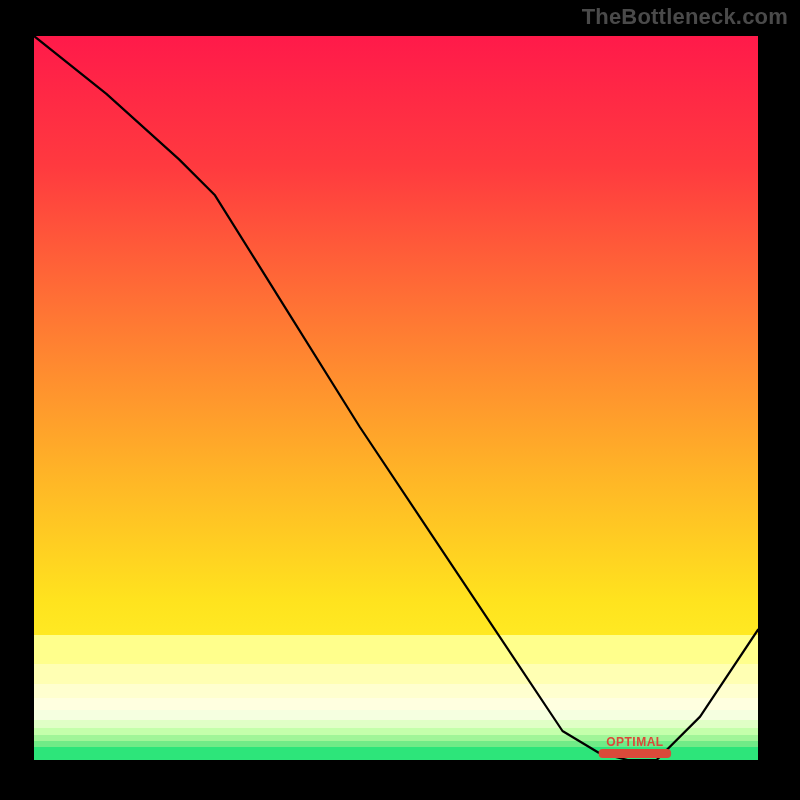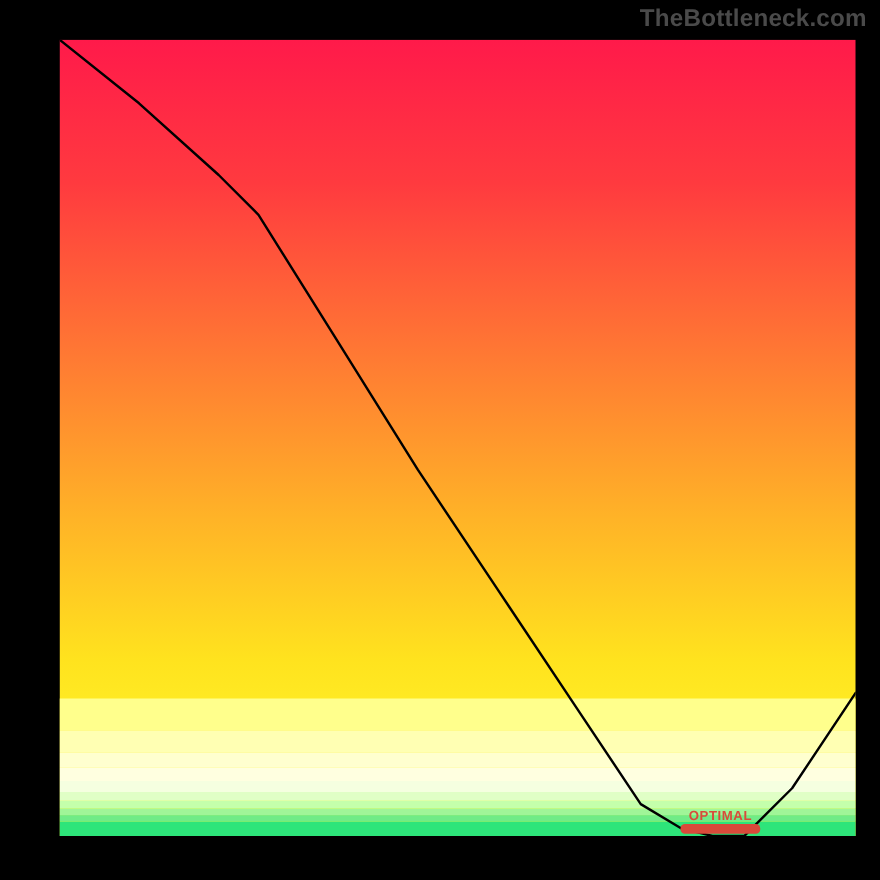--- a/index.html
+++ b/index.html
@@ -16,21 +16,21 @@
     top: 4px;
     right: 12px;
     color: #4a4a4a;
     font-family: Arial, Helvetica, sans-serif;
     font-size: 22px;
     font-weight: 600;
     letter-spacing: 0.2px;
   }
   .plot-area {
     position: absolute;
-    left: 54px;
+    left: 34px;
     top: 36px;
     width: 724px;
     height: 724px;
     overflow: hidden;
   }
   .plot-bg {
     position: absolute;
     inset: 0;
   }
   .plot-svg {

